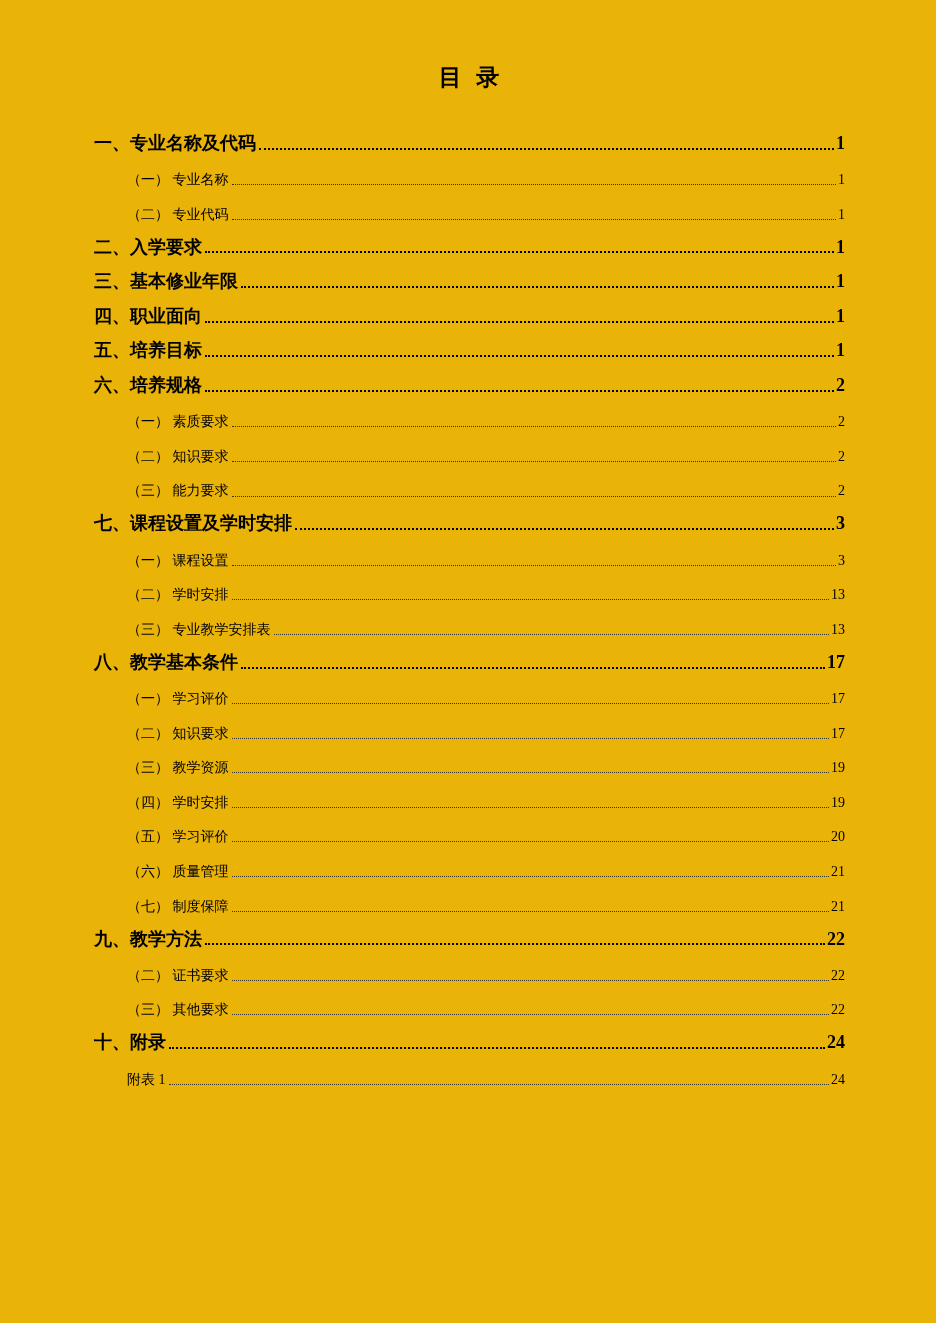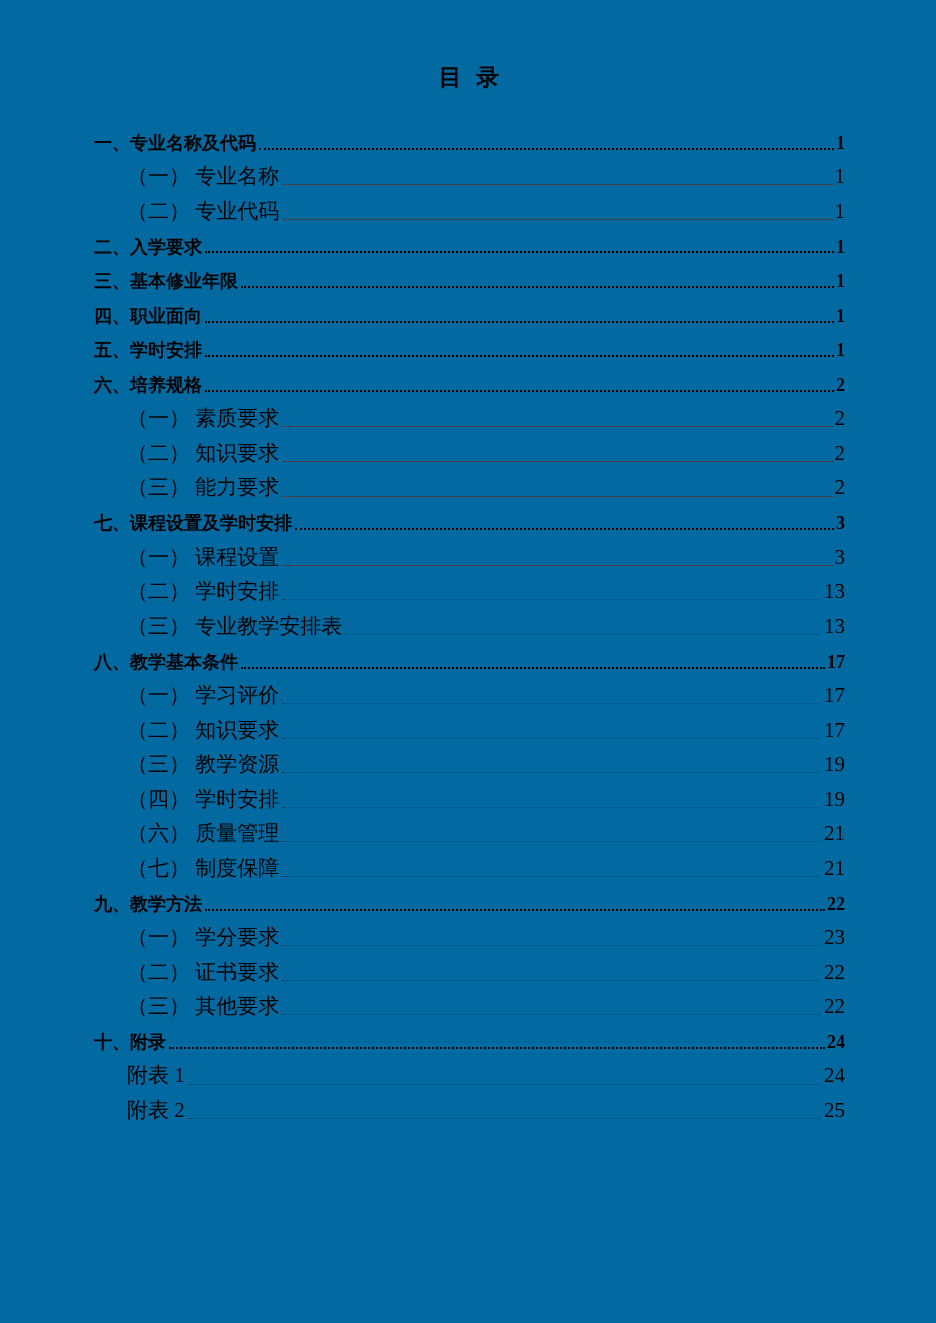--- a/index.html
+++ b/index.html
@@ -12,21 +12,21 @@
     height: 1323px;
     font-family: "Liberation Serif", "DejaVu Serif", serif;
     color: #000000;
     overflow: hidden;
   }
   .page {
     box-sizing: border-box;
     width: 936px;
     height: 1323px;
     padding: 62px 91px 0 94px;
-    background: #0369a1;
+    background: #eab308;
   }
   .toc-title {
     margin: 0 0 26px 0;
     text-align: center;
     font-size: 23px;
     font-weight: bold;
     letter-spacing: 1px;
     white-space: pre;
   }
   .toc-list {
@@ -50,21 +50,21 @@
   }
   .toc-row .page-num {
     white-space: nowrap;
     line-height: 1.15;
   }
   .toc-row.level-1 {
     font-weight: bold;
     font-size: 18px;
   }
   .toc-row.level-2 {
-    font-size: 21px;
+    font-size: 14px;
     padding-left: 33px;
   }
   .toc-row.level-2 .leader {
     border-bottom: 1px dotted #333333;
     margin-bottom: 3px;
   }
 </style>
 </head>
 <body>
 
@@ -95,21 +95,21 @@
     <span class="label">三、基本修业年限</span>
     <span class="leader"></span>
     <span class="page-num">1</span>
   </div>
       <div class="toc-row level-1">
     <span class="label">四、职业面向</span>
     <span class="leader"></span>
     <span class="page-num">1</span>
   </div>
       <div class="toc-row level-1">
-    <span class="label">五、学时安排</span>
+    <span class="label">五、培养目标</span>
     <span class="leader"></span>
     <span class="page-num">1</span>
   </div>
       <div class="toc-row level-1">
     <span class="label">六、培养规格</span>
     <span class="leader"></span>
     <span class="page-num">2</span>
   </div>
       <div class="toc-row level-2">
     <span class="label">（一） 素质要求</span>
@@ -165,58 +165,53 @@
     <span class="label">（三） 教学资源</span>
     <span class="leader"></span>
     <span class="page-num">19</span>
   </div>
       <div class="toc-row level-2">
     <span class="label">（四） 学时安排</span>
     <span class="leader"></span>
     <span class="page-num">19</span>
   </div>
       <div class="toc-row level-2">
+    <span class="label">（五） 学习评价</span>
+    <span class="leader"></span>
+    <span class="page-num">20</span>
+  </div>
+      <div class="toc-row level-2">
     <span class="label">（六） 质量管理</span>
     <span class="leader"></span>
     <span class="page-num">21</span>
   </div>
       <div class="toc-row level-2">
     <span class="label">（七） 制度保障</span>
     <span class="leader"></span>
     <span class="page-num">21</span>
   </div>
       <div class="toc-row level-1">
     <span class="label">九、教学方法</span>
     <span class="leader"></span>
     <span class="page-num">22</span>
   </div>
       <div class="toc-row level-2">
-    <span class="label">（一） 学分要求</span>
-    <span class="leader"></span>
-    <span class="page-num">23</span>
-  </div>
-      <div class="toc-row level-2">
     <span class="label">（二） 证书要求</span>
     <span class="leader"></span>
     <span class="page-num">22</span>
   </div>
       <div class="toc-row level-2">
     <span class="label">（三） 其他要求</span>
     <span class="leader"></span>
     <span class="page-num">22</span>
   </div>
       <div class="toc-row level-1">
     <span class="label">十、附录</span>
     <span class="leader"></span>
     <span class="page-num">24</span>
   </div>
       <div class="toc-row level-2">
     <span class="label">附表 1</span>
     <span class="leader"></span>
     <span class="page-num">24</span>
-  </div>
-      <div class="toc-row level-2">
-    <span class="label">附表 2</span>
-    <span class="leader"></span>
-    <span class="page-num">25</span>
   </div>
     </div>
 </div>
 
 </body></html>

